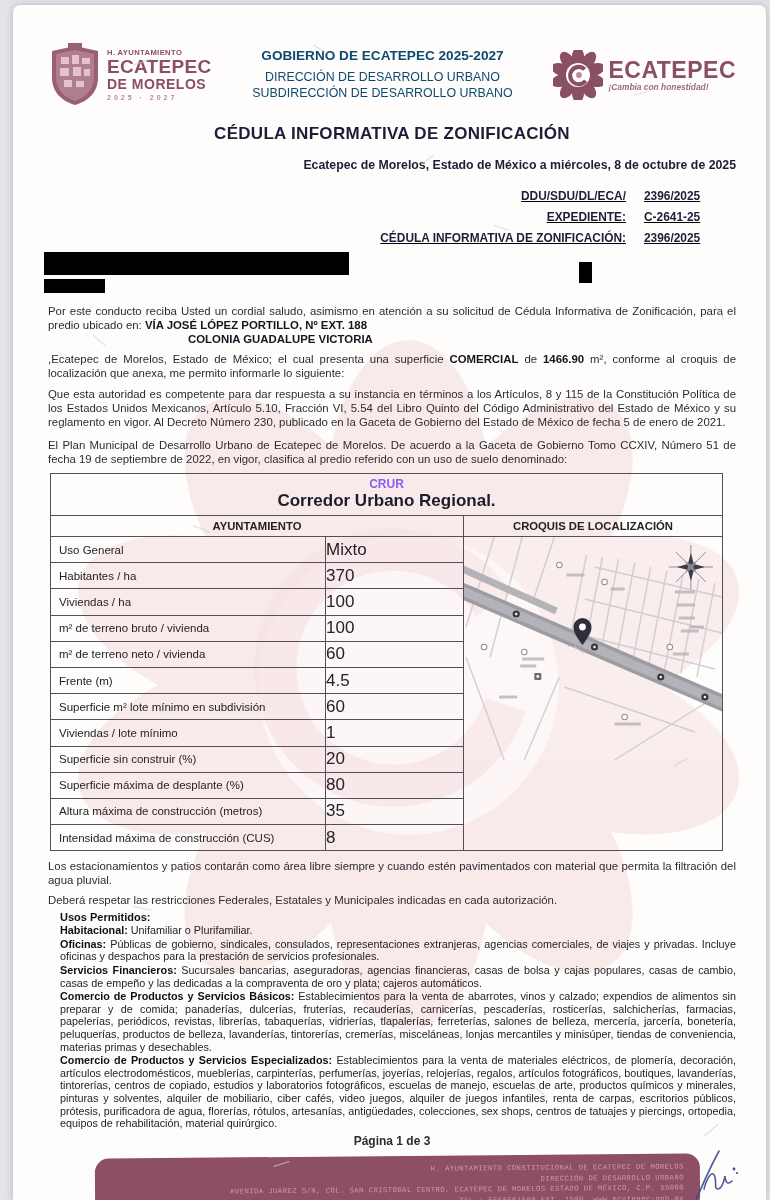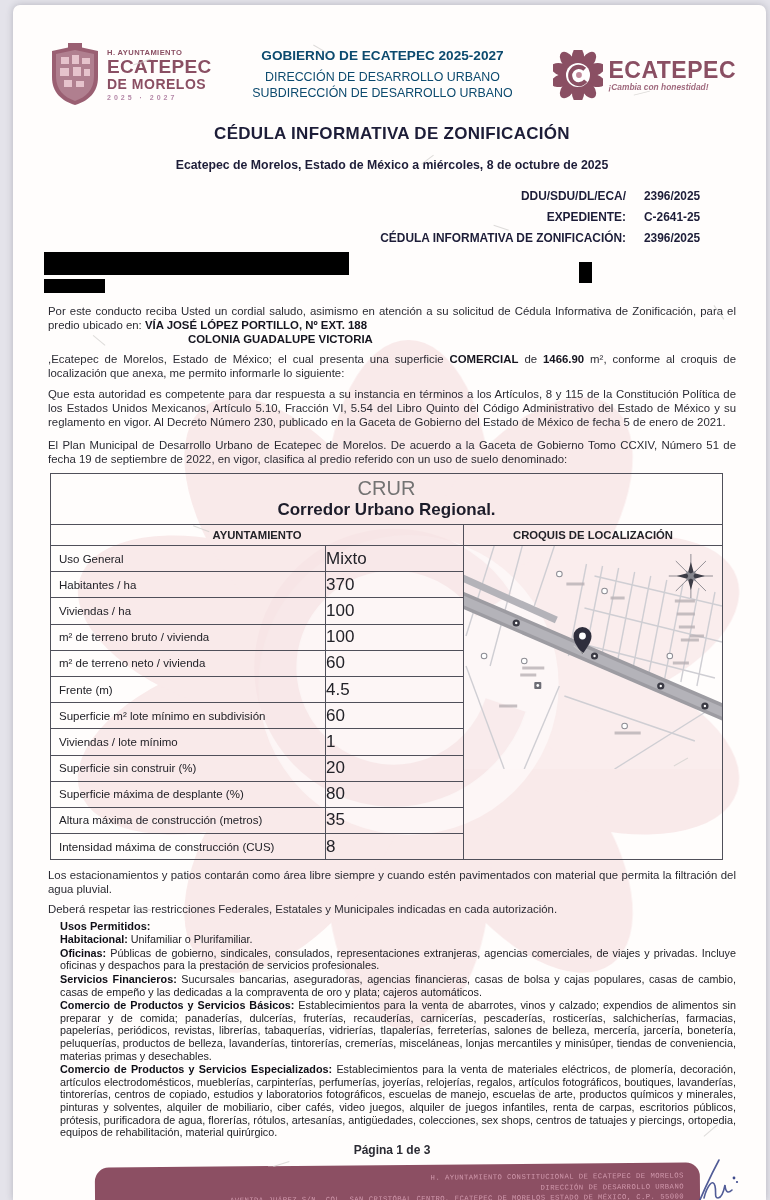--- a/index.html
+++ b/index.html
@@ -20,42 +20,42 @@
   .seal-b2{font-size:14px;font-weight:bold;letter-spacing:.5px;}
   .seal-y{font-size:7px;letter-spacing:3px;color:#b487a7;margin-top:2px;font-weight:bold;}
   .gov{flex:1;text-align:center;color:#0c4a6e;}
   .gov-1{font-size:13.6px;font-weight:bold;margin-bottom:7px;}
   .gov-2{font-size:12.4px;margin-bottom:2px;}
   .brand{display:flex;align-items:center;gap:5px;}
   .brand-name{font-size:23px;font-weight:bold;color:#8a4f63;letter-spacing:.5px;line-height:1;}
   .brand-tag{font-size:8.4px;font-style:italic;font-weight:bold;color:#a06a7e;margin-top:0;}
 
   .title{margin-top:7px;text-align:center;font-size:17px;font-weight:bold;color:#1d1d38;letter-spacing:.3px;}
-  .dateline{margin-top:14px;text-align:center;font-size:12.3px;font-weight:bold;color:#1d1d38;}
+  .dateline{margin-top:14px;text-align:right;font-size:12.3px;font-weight:bold;color:#1d1d38;}
 
   .refs{margin-top:17px;}
-  .ref-row{display:flex;justify-content:flex-end;margin-bottom:7px;}
+  .ref-row{display:flex;justify-content:flex-end;margin-bottom:7px;text-decoration:underline;}
   .ref-l{font-size:11.9px;font-weight:bold;color:#1d1d38;text-align:right;}
   .ref-v{width:92px;margin-left:18px;font-size:11.9px;font-weight:bold;color:#1d1d38;}
 
   .redactions{position:relative;margin-top:4px;height:46px;}
   .bar1{position:absolute;left:-4px;top:0;width:305px;height:23px;background:#000;}
   .bar2{position:absolute;left:-4px;top:27px;width:61px;height:14px;background:#000;}
   .bar3{position:absolute;left:531px;top:10px;width:13px;height:21px;background:#000;}
 
   .body-p{margin:6px 0 0;font-size:11.4px;line-height:14px;text-align:justify;color:#2b2b33;}
   .body-p b{color:#15151f;}
   .addr2{margin-left:140px;}
   .mt7{margin-top:7px;} .mt9{margin-top:9px;}
 
   table.zoning{border-collapse:collapse;margin:7px 0 0 2px;width:672px;table-layout:fixed;
     border:1.7px solid #3e3e45;}
   table.zoning td{border:1.1px solid #50505a;color:#222228;}
   td.crur-cell{text-align:center;padding:3px 0 4px;}
-  .crur-code{font-size:20px;font-weight:normal;color:#737373;}
+  .crur-code{font-size:12px;font-weight:bold;color:#8b5cf6;}
   .crur-name{font-size:17px;font-weight:bold;color:#1c1c2a;}
   td.colhead{font-size:11.3px;font-weight:bold;text-align:center;padding:4px 0;color:#1c1c2a;}
   td.rl{border-top:none;border-bottom:none;font-size:11.5px;padding:2.6px 0 2.6px 8px;}
   td.rv{border-top:none;border-bottom:none;font-size:17px;text-align:left;padding:2.6px 0;}
   td.mapcell{padding:0;vertical-align:top;}
 
   .note{margin:8px 0 0;font-size:11.4px;line-height:14px;text-align:justify;color:#2b2b33;}
   .uses{margin:4px 0 0 12px;}
   .uses-h{font-size:11px;font-weight:bold;color:#101018;margin-top:2px;}
   .use{margin:1px 0 0;font-size:10.8px;line-height:12.6px;text-align:justify;color:#222228;}

